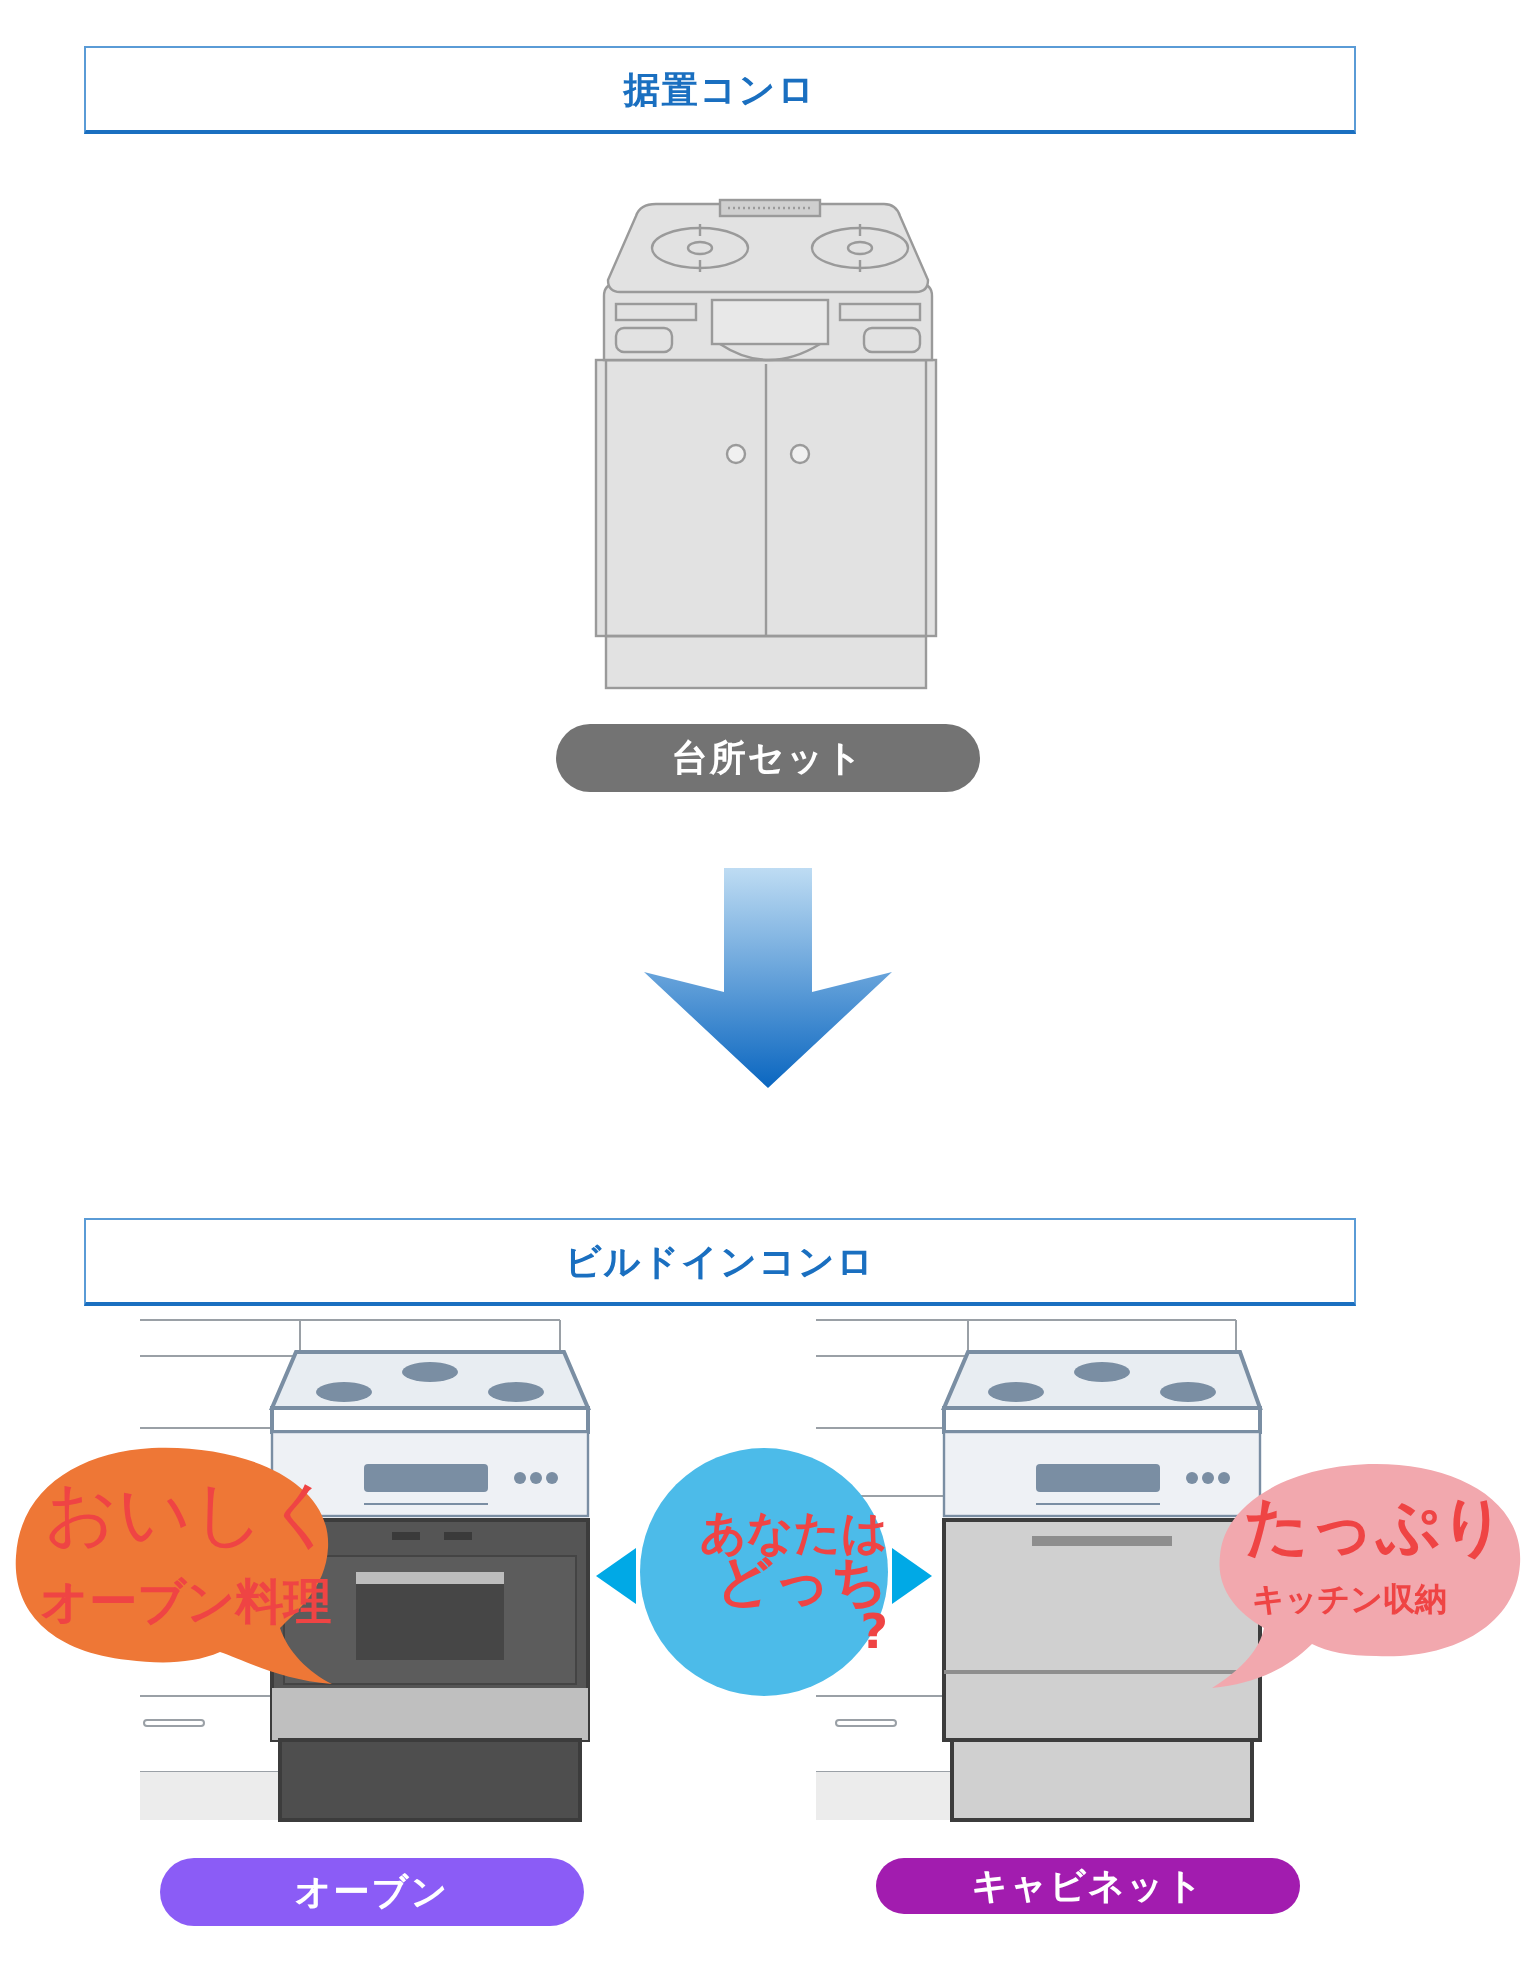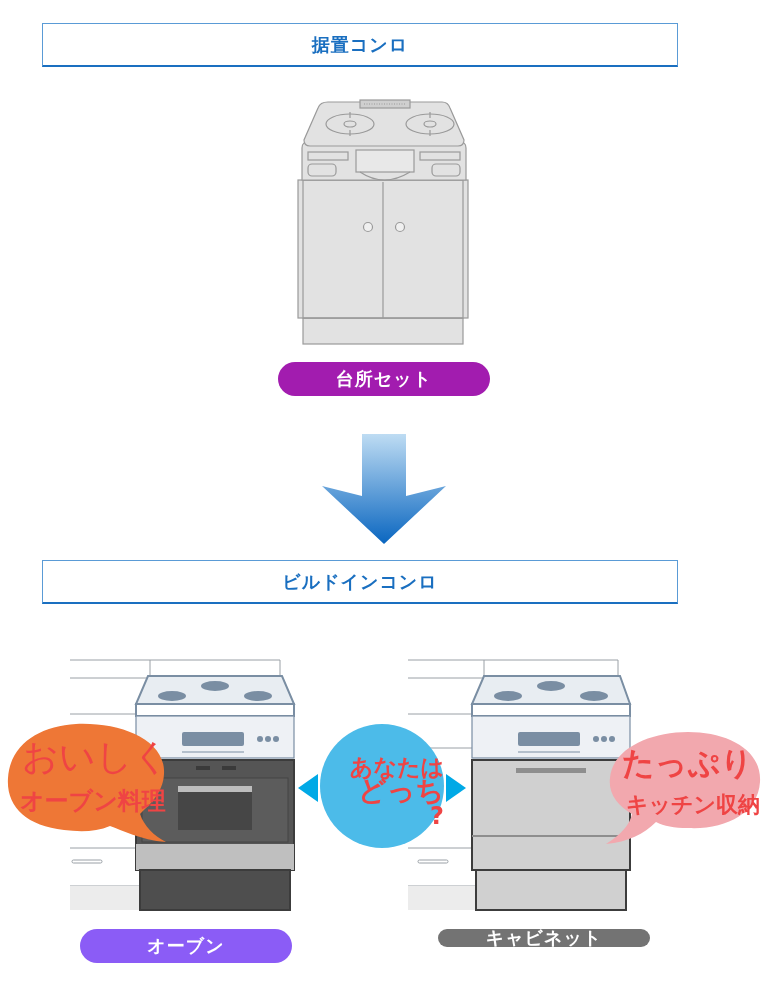--- a/index.html
+++ b/index.html
@@ -54,35 +54,35 @@
 
     <rect x="10" y="56" width="40" height="8" fill="none"></rect>
     <rect x="122" y="56" width="40" height="8" fill="none"></rect>
     <rect x="58" y="54" width="58" height="22" fill="#e8e8e8"></rect>
     <path d="M62 76 Q86 92 112 76" fill="none"></path>
     <rect x="10" y="68" width="28" height="12" rx="4" fill="none"></rect>
     <rect x="134" y="68" width="28" height="12" rx="4" fill="none"></rect>
   </g>
 </svg>
 
-<div class="pill" style="left:278px;top:362px;width:212px;height:34px;background:#a21caf;">
+<div class="pill" style="left:278px;top:362px;width:212px;height:34px;background:#737373;">
   <span>台所セット</span>
 </div>
 
 <svg style="left:322px;top:434px;" width="124" height="112" viewBox="0 0 124 112">
   <defs>
     <linearGradient id="ag" x1="0" y1="0" x2="0" y2="1">
       <stop offset="0" stop-color="#bedcf3"></stop>
       <stop offset="1" stop-color="#0a66c0"></stop>
     </linearGradient>
   </defs>
   <path d="M40 0 L84 0 L84 62 L124 52 L62 110 L0 52 L40 62 Z" fill="url(#ag)"></path>
 </svg>
 
-<div class="title-box" style="top:560px;">
+<div class="title-box" style="top:609px;">
   <span>ビルドインコンロ</span>
 </div>
 
 <svg style="left:70px;top:658px;" width="230" height="255" viewBox="0 0 230 255">
   <g stroke="#9aa0a6" stroke-width="1" fill="none">
 
     <line x1="0" y1="2" x2="210" y2="2"></line>
     <line x1="80" y1="2" x2="80" y2="20"></line>
     <line x1="210" y1="2" x2="210" y2="20"></line>
     <line x1="0" y1="20" x2="80" y2="20"></line>
@@ -158,31 +158,31 @@
   <rect x="64" y="102" width="158" height="110" fill="#d0d0d0" stroke="#3c3c3c" stroke-width="2"></rect>
   <rect x="108" y="110" width="70" height="5" fill="#8e8e8e"></rect>
   <line x1="64" y1="178" x2="222" y2="178" stroke="#8e8e8e" stroke-width="2"></line>
   <rect x="68" y="212" width="150" height="40" fill="#d0d0d0" stroke="#3c3c3c" stroke-width="2"></rect>
 </svg>
 
 <svg style="left:604px;top:730px;" width="160" height="116" viewBox="0 0 160 116">
   <path d="M84 2 C124 2 158 20 156 52 C154 84 120 100 84 98 C70 98 60 96 52 92 C40 104 24 112 2 114 C18 104 26 94 28 84 C14 76 4 64 6 48 C8 20 44 2 84 2 Z" fill="#f2a8ae"></path>
 </svg>
 <div class="bubble-text" style="left:622px;top:742px;font-size:32px;font-weight:bold;">たっぷり</div>
-<div class="bubble-text" style="left:626px;top:790px;font-size:22px;">キッチン収納</div>
+<div class="bubble-text" style="left:626px;top:790px;font-size:16px;">キッチン収納</div>
 
 <svg style="left:298px;top:774px;" width="20" height="28" viewBox="0 0 20 28">
   <path d="M20 0 L20 28 L0 14 Z" fill="#00a9e6"></path>
 </svg>
 <svg style="left:446px;top:774px;" width="20" height="28" viewBox="0 0 20 28">
   <path d="M0 0 L0 28 L20 14 Z" fill="#00a9e6"></path>
 </svg>
 <div class="abs" style="left:320px;top:724px;width:124px;height:124px;border-radius:50%;background:#4cbbe9;"></div>
 <div class="bubble-text" style="left:320px;top:756px;width:124px;font-size:23px;line-height:22px;">あなたは</div>
 <div class="bubble-text" style="left:320px;top:779px;width:124px;font-size:28px;line-height:24px;">どっち</div>
 <div class="bubble-text" style="left:320px;top:803px;width:124px;font-size:24px;line-height:26px;">?</div>
 
 <div class="pill" style="left:80px;top:929px;width:212px;height:34px;background:#8b5cf6;">
   <span>オーブン</span>
 </div>
-<div class="pill" style="left:438px;top:929px;width:212px;height:18px;background:#737373;">
+<div class="pill" style="left:438px;top:929px;width:212px;height:28px;background:#a21caf;">
   <span>キャビネット</span>
 </div>
 
 </body></html>

